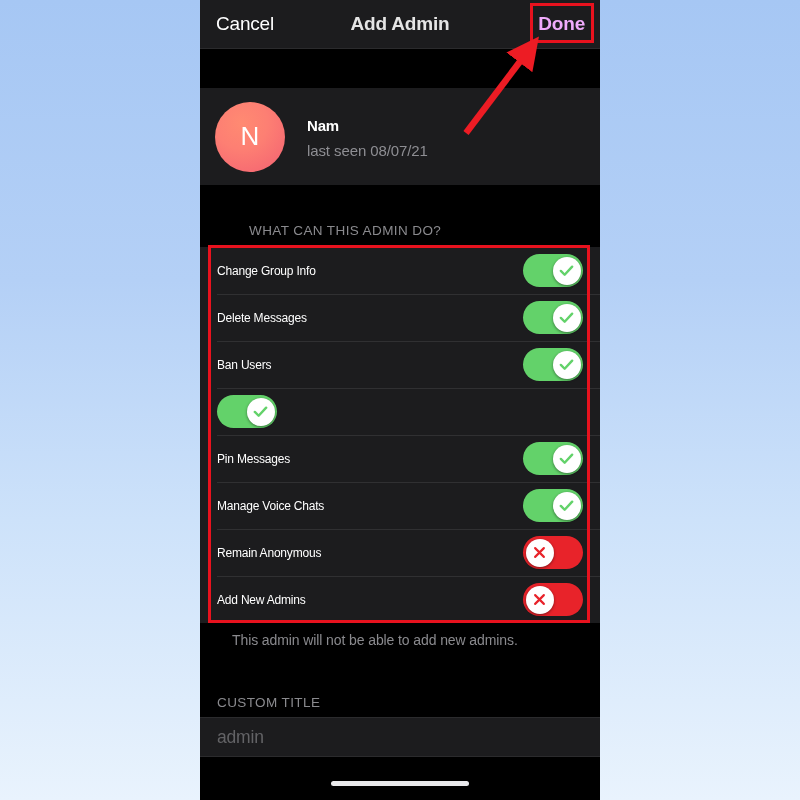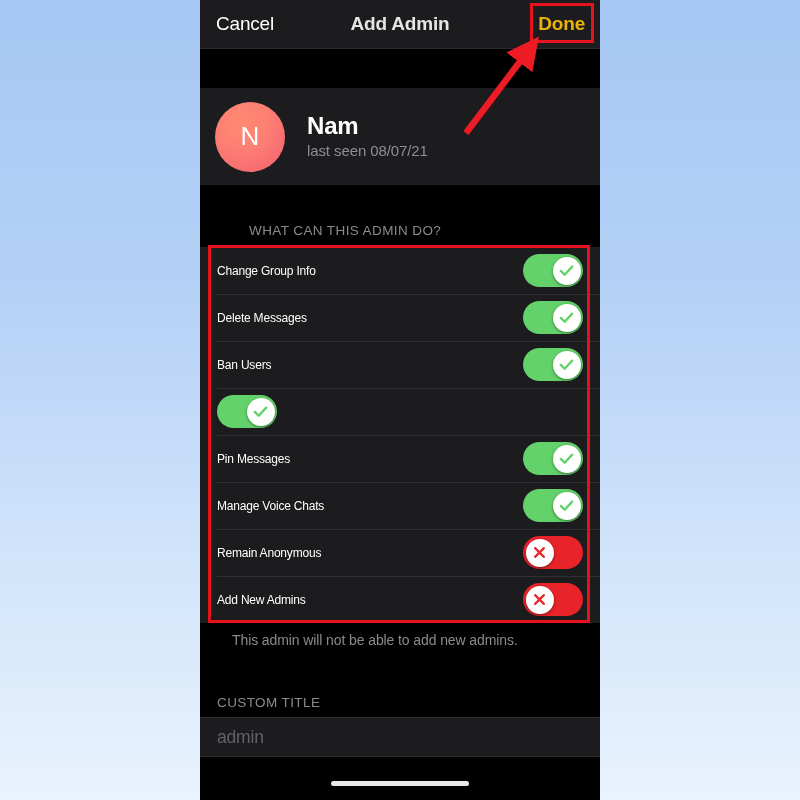--- a/index.html
+++ b/index.html
@@ -32,21 +32,21 @@
     font-size:19px; color:#ffffff;
     letter-spacing:-0.2px;
   }
   .nav-title {
     width:100%; text-align:center;
     font-size:19px; color:#e5e5e5;
     font-weight:600; letter-spacing:-0.2px;
   }
   .nav-done {
     position:absolute; right:15px;
-    font-size:19px; color:#eab308;
+    font-size:19px; color:#f0abfc;
     font-weight:600; letter-spacing:-0.2px;
   }
 
   
   .gap-dark { position:absolute; left:0; width:400px; background:#000000; }
 
   
   .profile {
     position:absolute; left:0; top:88px;
     width:400px; height:97px;
@@ -58,21 +58,21 @@
     margin-left:15px;
     background: radial-gradient(circle at 38% 30%, #ff8a72 0%, #fd7f73 40%, #f76d72 75%, #f2636f 100%);
     display:flex; align-items:center; justify-content:center;
     flex-shrink:0;
   }
   .avatar-letter {
     font-size:26px; color:#ffffff; font-weight:500;
   }
   .profile-text { margin-left:22px; }
   .profile-name {
-    font-size:24px; color:#ffffff; font-weight:600;
+    font-size:15px; color:#ffffff; font-weight:600;
     letter-spacing:-0.2px; line-height:24px;
   }
   .profile-status {
     font-size:15px; color:#8e8e93;
     letter-spacing:-0.1px; margin-top:3px; line-height:19px;
   }
 
   
   .section-header {
     position:absolute; left:0; top:185px;

